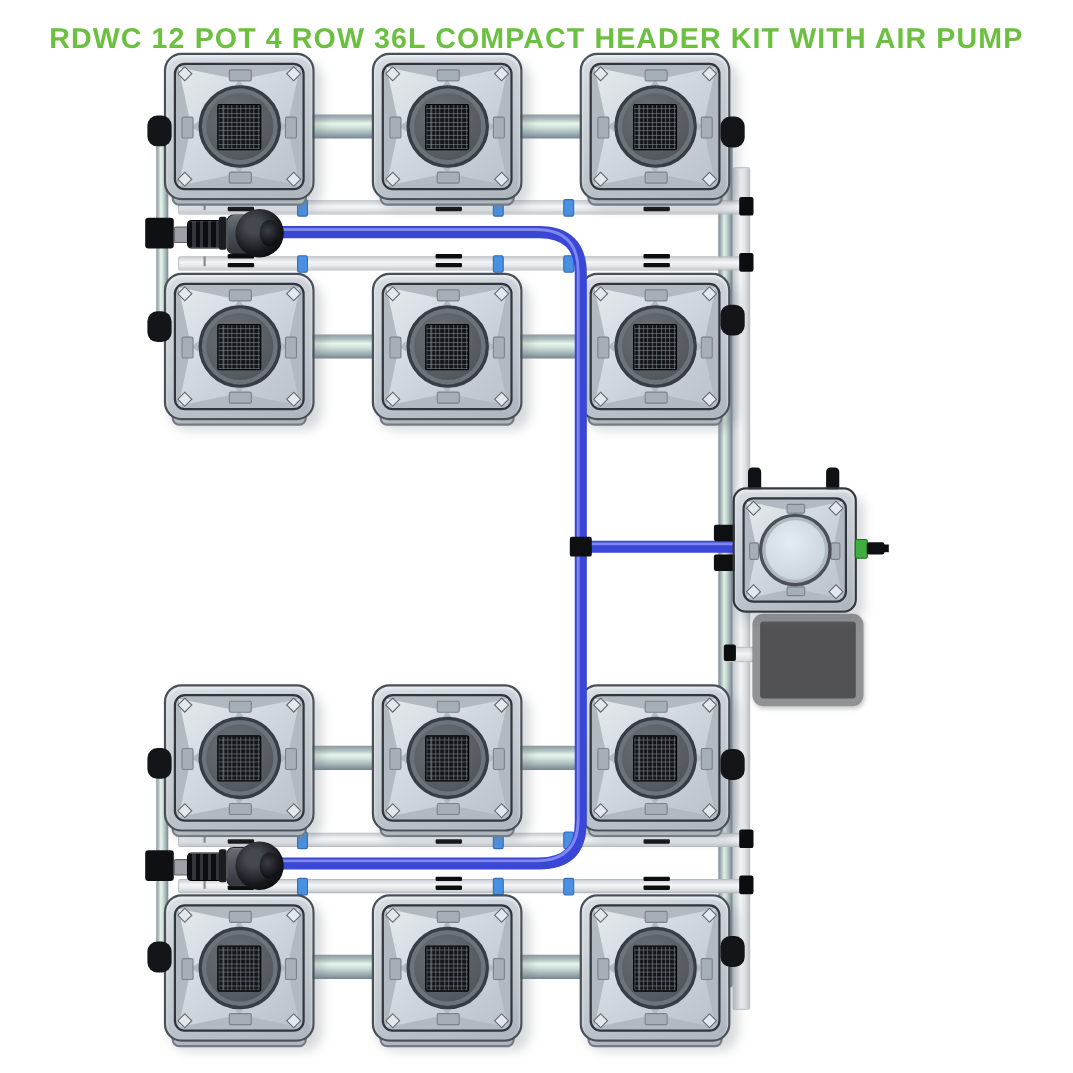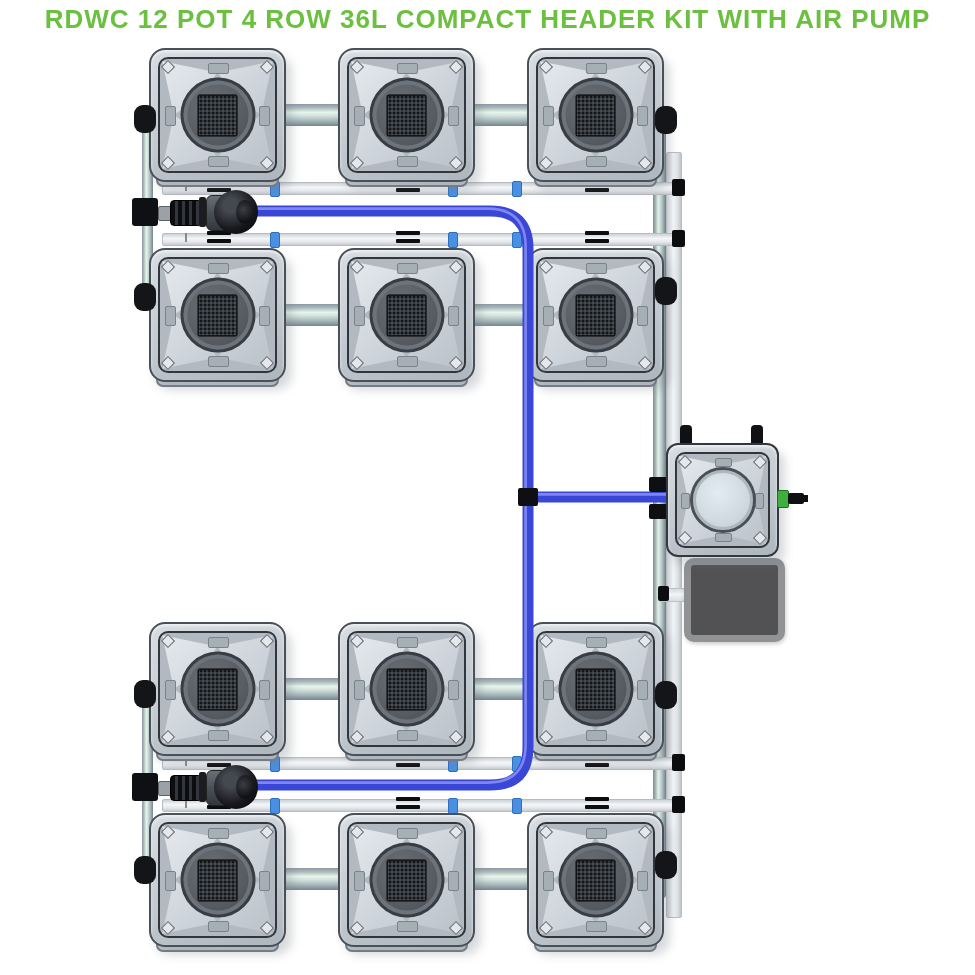--- a/index.html
+++ b/index.html
@@ -1,21 +1,21 @@
 <!DOCTYPE html>
 <html style="--title-green: #6cc03f; --tube-blue: #3a46d6; --tube-blue-highlight: #828bf0; --tube-blue-shadow: #2e38b0; --pipe-teal-highlight: #e6f6ec; --pipe-white: #f2f4f6; --clip-blue: #4a90e2; --pump-black: #17181c; --valve-green: #3fae3f; --air-pump-grey: #525254; --pot-grey: #c0c7ce;"><head>
 <meta charset="utf-8">
 <style>
   html,body{margin:0;padding:0;background:#fff;}
   body{font-family:"Liberation Sans", sans-serif; overflow:hidden;}
   .stage{position:relative;width:975px;height:975px;background:#fff;overflow:hidden;margin:0 auto;}
 
   
   .title{
-    position:absolute;top:4px;left:50%;transform:translateX(-50%);
+    position:absolute;top:20px;left:50%;transform:translateX(-50%);
     white-space:nowrap;font-weight:bold;font-size:26px;letter-spacing:1px;
     color:var(--title-green,#6cc03f);
   }
 
   
   .tpipe-h{position:absolute;height:22px;z-index:10;border-radius:3px;
     background:linear-gradient(180deg,#8b9aa3 0%,#aebcbc 18%,#e6f6ec 38%,#cfe0da 55%,#9fb0b4 80%,#76858f 100%);}
   .tpipe-v{position:absolute;width:11px;z-index:10;border-radius:3px;
     background:linear-gradient(90deg,#8b9aa3 0%,#aebcbc 18%,#e6f6ec 38%,#cfe0da 55%,#9fb0b4 80%,#76858f 100%);}
   .tpipe-vr{position:absolute;width:13px;z-index:10;border-radius:3px;

